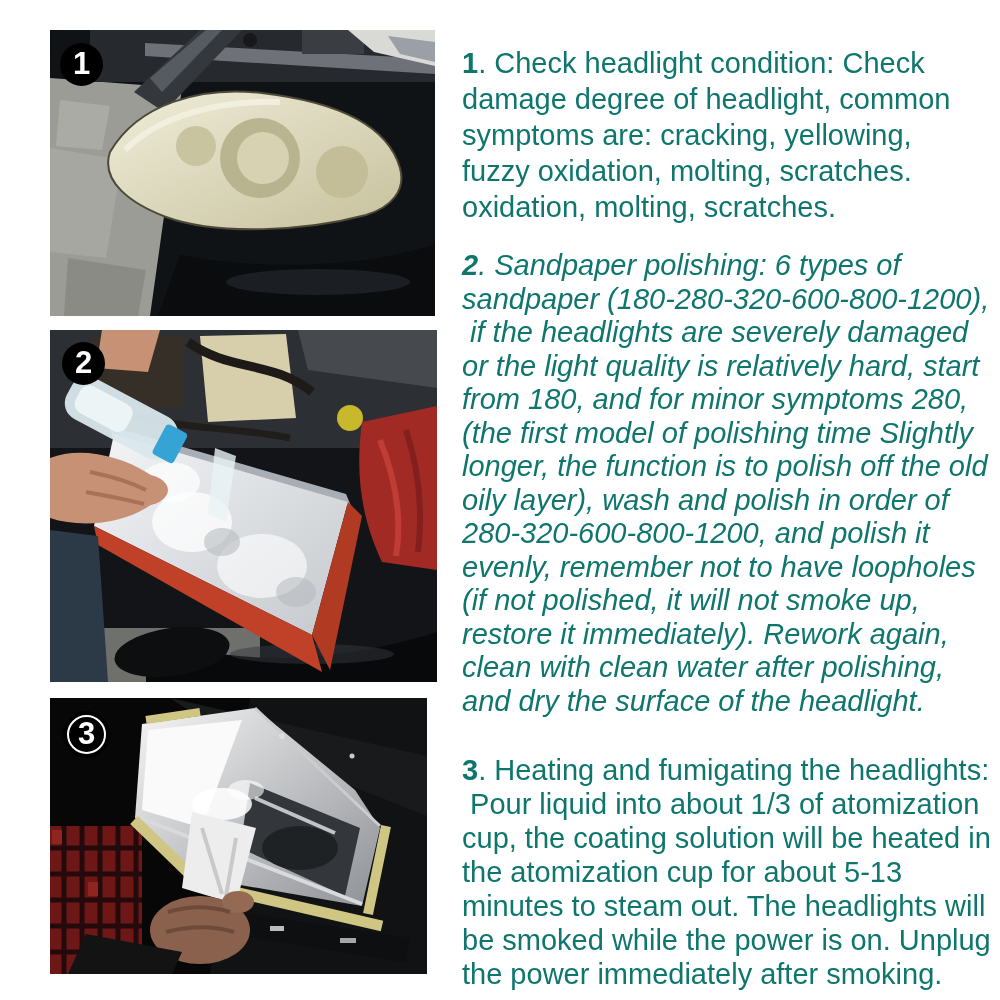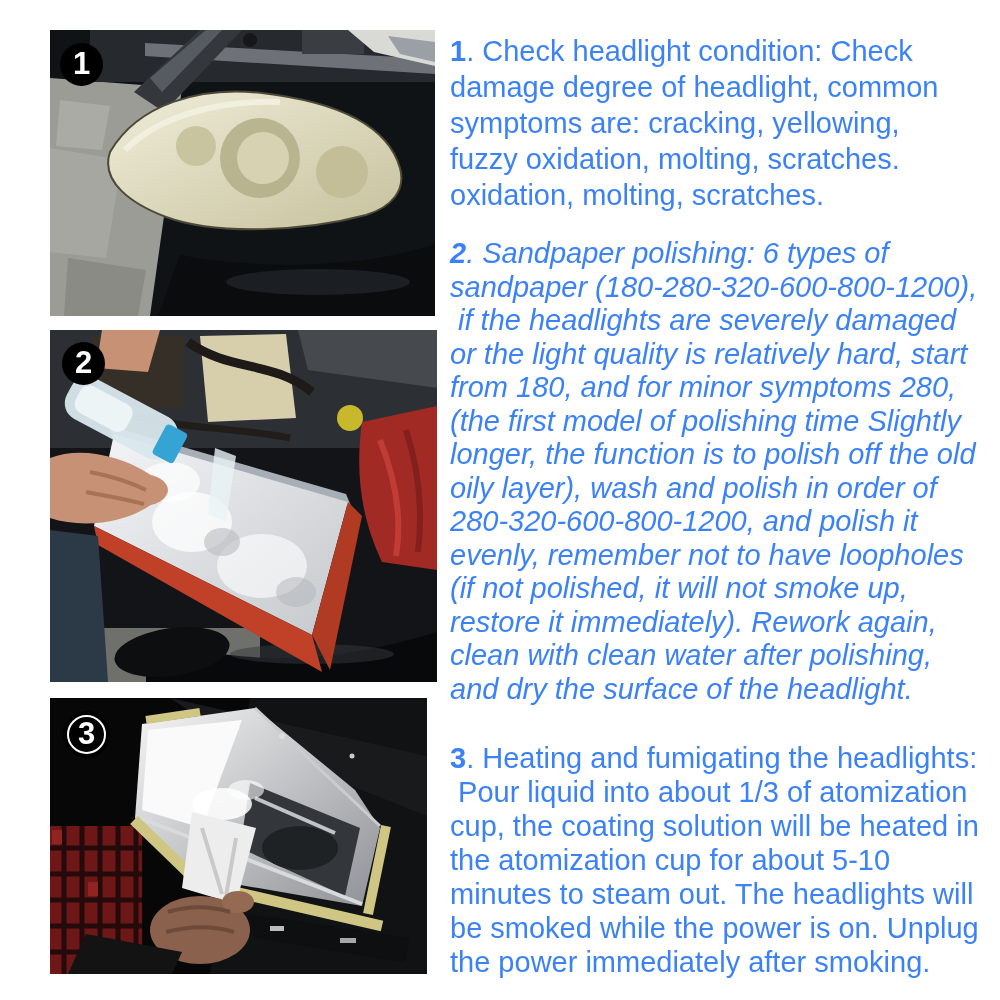--- a/index.html
+++ b/index.html
@@ -19,21 +19,21 @@
     background:#000;color:#fff;display:flex;align-items:center;justify-content:center;
     font-size:31px;font-weight:700;line-height:1;
   }
   .badge span{position:relative;top:-1px;}
   .badge.ring{width:47px;height:47px;}
   .badge.ring::before{
     content:"";position:absolute;inset:4px;border:2px solid #fff;border-radius:50%;
   }
   
   .step-text{
-    position:absolute;left:450px;margin:0;color:#3b82f6;
+    position:absolute;left:450px;margin:12px;color:#0f766e;
     font-size:29px;white-space:pre;font-weight:400;
   }
   .step-text .num{font-weight:700;}
   .step-1-text{top:33px;line-height:36px;}
   .step-2-text{top:237px;line-height:33.5px;font-style:italic;}
   .step-3-text{top:741px;line-height:34px;}
 </style>
 </head>
 <body>
 
@@ -249,18 +249,18 @@
 280-320-600-800-1200, and polish it
 evenly, remember not to have loopholes
 (if not polished, it will not smoke up,
 restore it immediately). Rework again,
 clean with clean water after polishing,
 and dry the surface of the headlight.</span></p>
 
   <p class="step-text step-3-text"><span class="num">3</span><span class="body">. Heating and fumigating the headlights:
  Pour liquid into about 1/3 of atomization
 cup, the coating solution will be heated in
-the atomization cup for about 5-10
+the atomization cup for about 5-13
 minutes to steam out. The headlights will
 be smoked while the power is on. Unplug
 the power immediately after smoking.</span></p>
 
 </div>
 
 </body></html>

